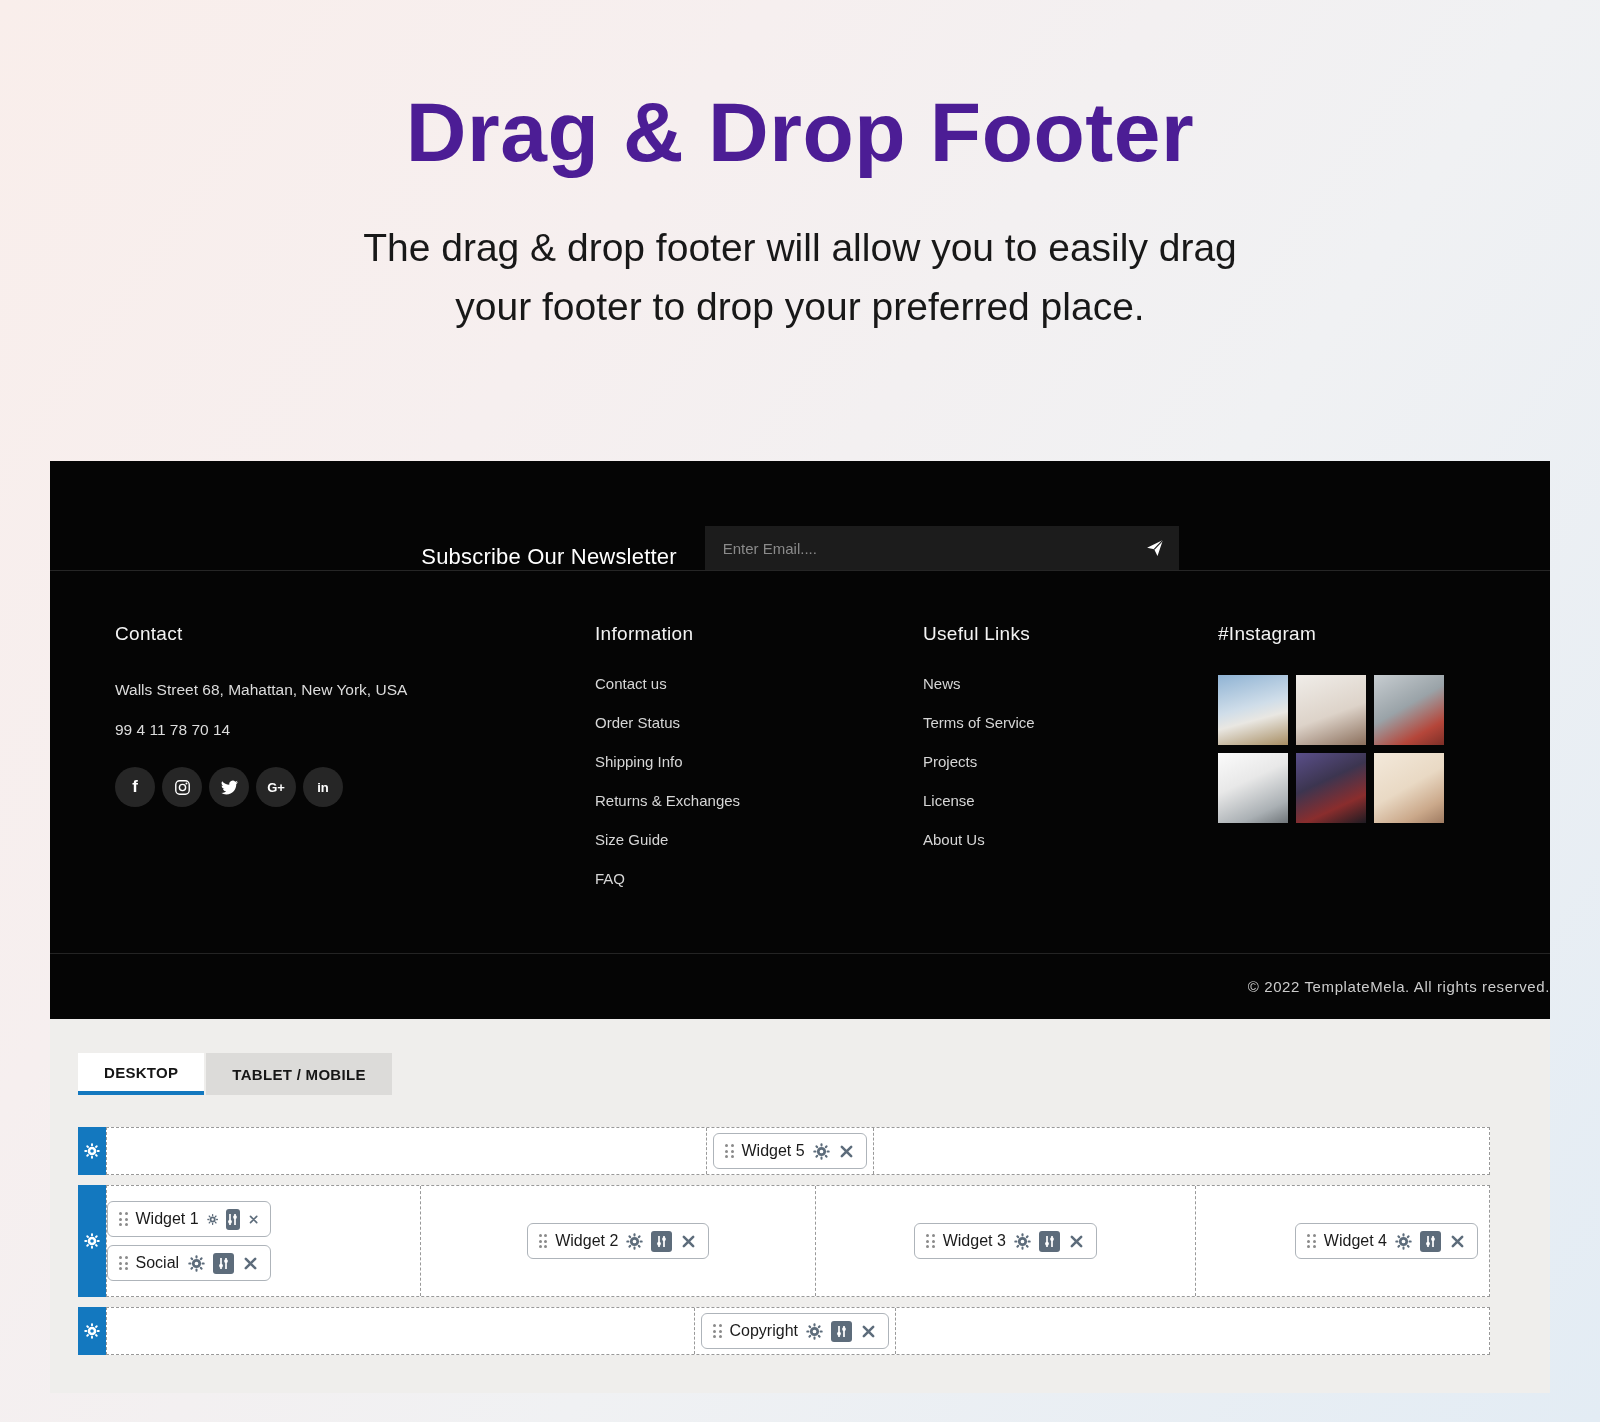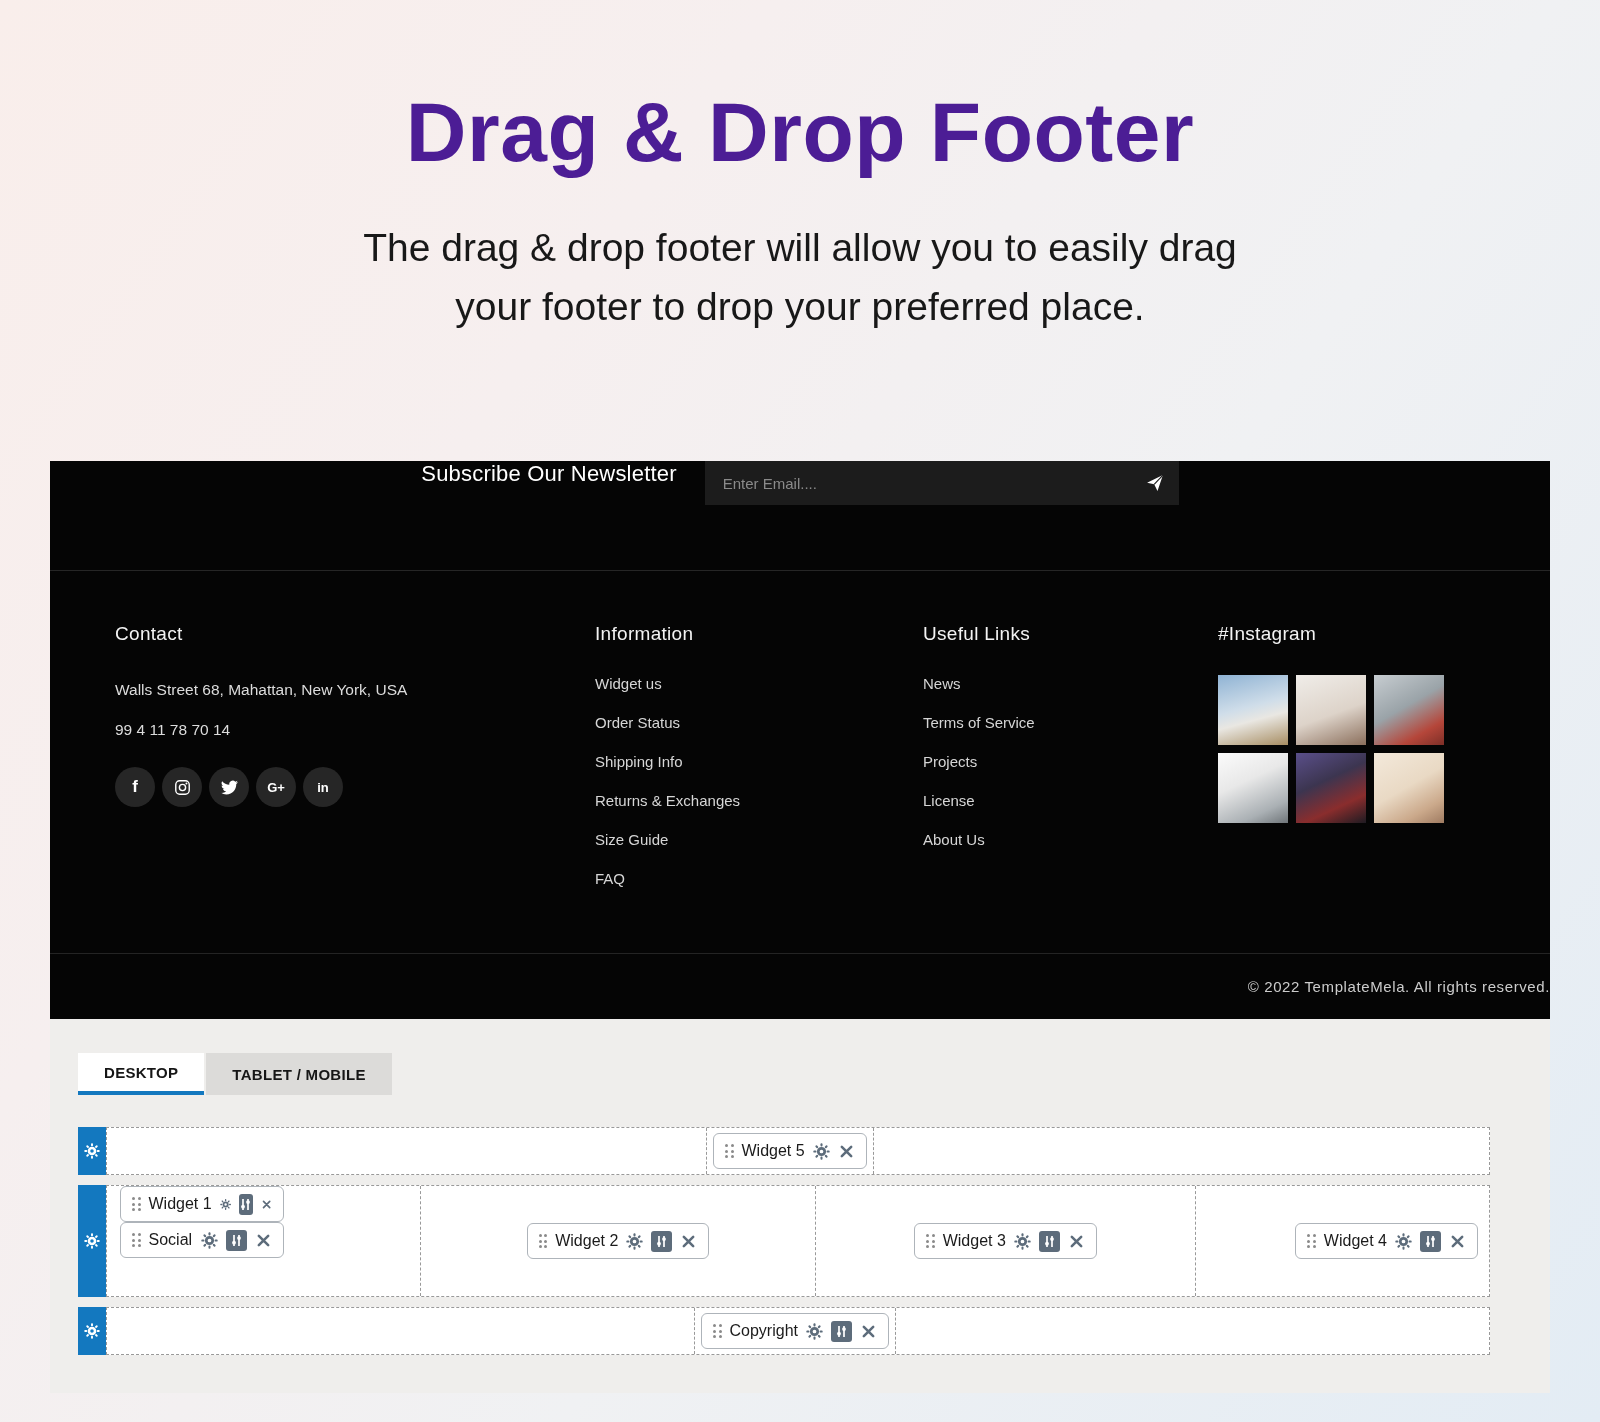--- a/index.html
+++ b/index.html
@@ -15,21 +15,21 @@
   .hero h1 {
     font-size:84px; font-weight:600; color:#4c1d95; letter-spacing:0.5px;
   }
   .hero .sub {
     margin-top:38px; font-size:39px; font-weight:400; color:#181818; line-height:1.5;
   }
 
   
   .footer { margin:0 50px; background:#050505; color:#ddd; }
   .newsbar {
-    height:110px; display:flex; align-items:flex-start; justify-content:center;
+    height:110px; display:flex; align-items:flex-end; justify-content:center;
     gap:28px; border-bottom:1px solid #262626;
   }
   .newsbar .nlabel { color:#fff; font-size:22px; font-weight:500; letter-spacing:0.2px; }
   .emailwrap { position:relative; width:474px; height:44px; }
   .emailwrap input {
     width:100%; height:100%; background:#1c1c1c; border:none; outline:none;
     color:#cfcfcf; font-size:15px; padding:0 46px 0 18px; font-family:"Liberation Sans",sans-serif;
   }
   .emailwrap input::placeholder { color:#8a8a8a; }
   .sendbtn {
@@ -107,21 +107,21 @@
     width:21px; height:21px; border-radius:3px; background:#5d6c7b;
     display:flex; align-items:center; justify-content:center; cursor:pointer;
   }
   .sq svg { width:13px; height:13px; }
   .chip.fixed { width:164px; }
   .chip.fixed .chip-label { flex:1; }
 
   
   .c-flex1 { flex:1; }
   .r1-left { flex:0 0 600px; }
-  .r2-c1 { flex:0 0 314px; flex-direction:column; align-items:flex-start; justify-content:flex-start; padding-left:13px; }
+  .r2-c1 { flex:0 0 314px; flex-direction:column; align-items:flex-start; justify-content:center; gap:8px; }
   .r2-c2 { flex:0 0 395px; }
   .r2-c3 { flex:0 0 380px; }
   .r2-c4 { flex:1; justify-content:flex-end; padding-right:11px; }
   .r3-left { flex:0 0 588px; }
   .chipcell { padding:0 6px; }
   .hidden-defs { position:absolute; width:0; height:0; overflow:hidden; }
 </style>
 </head>
 <body>
 
@@ -208,21 +208,21 @@
             <span class="glyph-sm">G+</span>
           </span>
           <span class="soc">
             <span class="glyph-sm">in</span>
           </span>
         </div>
       </div>
 
       <div class="fcol col-info">
         <h3>Information</h3>
-        <a class="flink">Widget us</a>
+        <a class="flink">Contact us</a>
         <a class="flink">Order Status</a>
         <a class="flink">Shipping Info</a>
         <a class="flink">Returns &amp; Exchanges</a>
         <a class="flink">Size Guide</a>
         <a class="flink">FAQ</a>
       </div>
 
       <div class="fcol col-useful">
         <h3>Useful Links</h3>
         <a class="flink">News</a>

